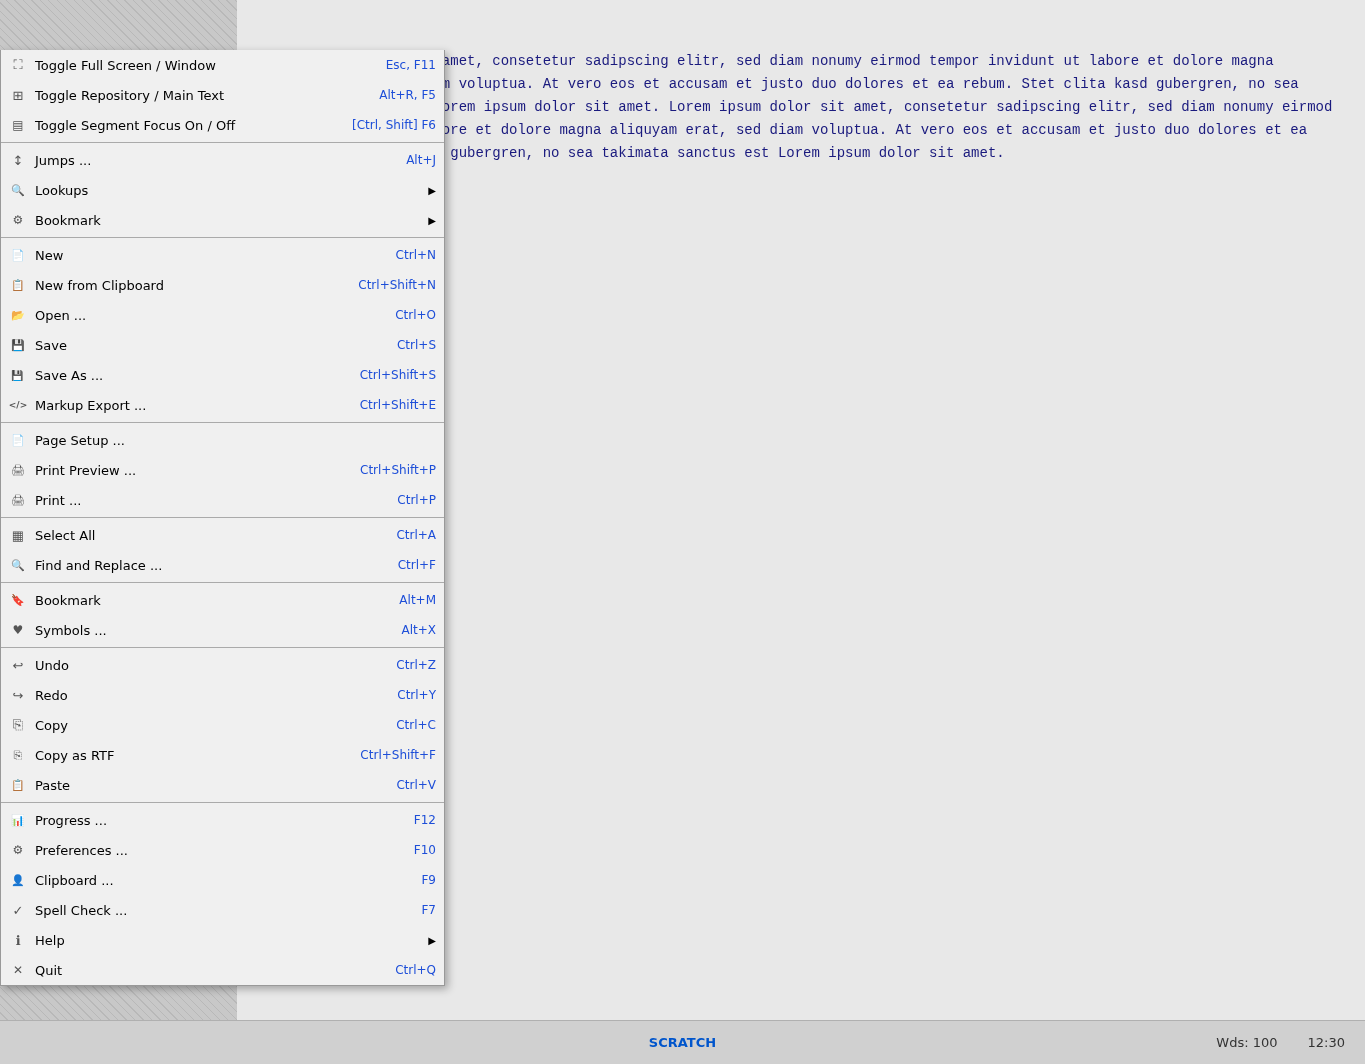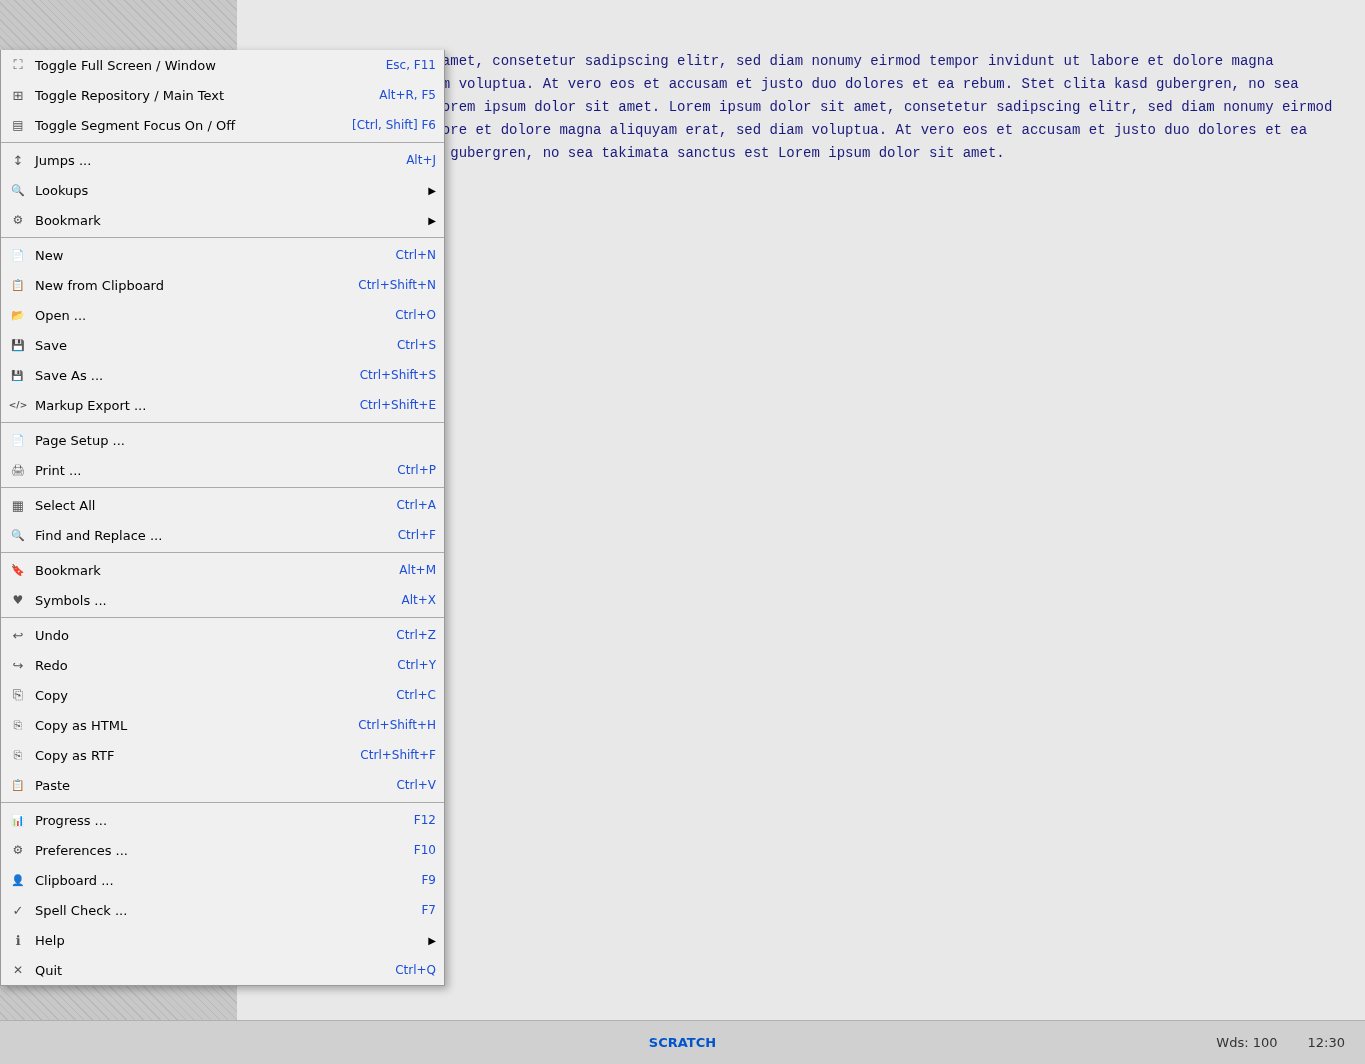--- a/index.html
+++ b/index.html
@@ -260,20 +260,25 @@
       <div class="menu-icon icon-markup"></div>
       <span class="menu-label">Markup Export ...</span>
       <span class="menu-shortcut">Ctrl+Shift+E</span>
     </div>
     <div class="menu-item separator"></div>
     <div class="menu-item">
       <div class="menu-icon icon-pagesetup"></div>
       <span class="menu-label">Page Setup ...</span>
     </div>
     <div class="menu-item">
+      <div class="menu-icon icon-printprev"></div>
+      <span class="menu-label">Print Preview ...</span>
+      <span class="menu-shortcut">Ctrl+Shift+P</span>
+    </div>
+    <div class="menu-item">
       <div class="menu-icon icon-print"></div>
       <span class="menu-label">Print ...</span>
       <span class="menu-shortcut">Ctrl+P</span>
     </div>
     <div class="menu-item separator"></div>
     <div class="menu-item">
       <div class="menu-icon icon-selectall"></div>
       <span class="menu-label">Select All</span>
       <span class="menu-shortcut">Ctrl+A</span>
     </div>
@@ -303,25 +308,20 @@
       <div class="menu-icon icon-redo"></div>
       <span class="menu-label">Redo</span>
       <span class="menu-shortcut">Ctrl+Y</span>
     </div>
     <div class="menu-item">
       <div class="menu-icon icon-copy"></div>
       <span class="menu-label">Copy</span>
       <span class="menu-shortcut">Ctrl+C</span>
     </div>
     <div class="menu-item">
-      <div class="menu-icon icon-copyhtml"></div>
-      <span class="menu-label">Copy as HTML</span>
-      <span class="menu-shortcut">Ctrl+Shift+H</span>
-    </div>
-    <div class="menu-item">
       <div class="menu-icon icon-copyrtf"></div>
       <span class="menu-label">Copy as RTF</span>
       <span class="menu-shortcut">Ctrl+Shift+F</span>
     </div>
     <div class="menu-item">
       <div class="menu-icon icon-paste"></div>
       <span class="menu-label">Paste</span>
       <span class="menu-shortcut">Ctrl+V</span>
     </div>
     <div class="menu-item separator"></div>

